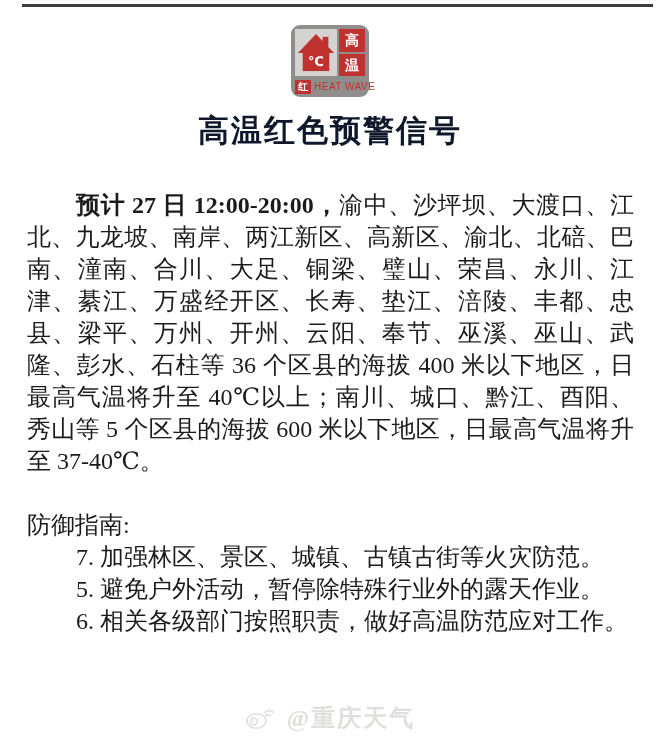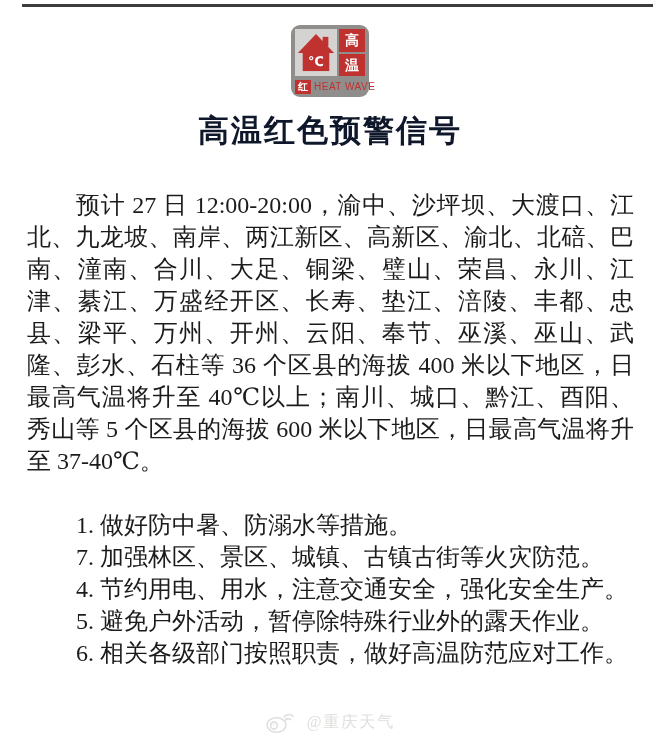--- a/index.html
+++ b/index.html
@@ -48,28 +48,28 @@
   .title{
     margin-top:14px;text-align:center;
     font-size:31px;line-height:40px;font-weight:bold;letter-spacing:2px;color:#0f172a;
   }
   .para{
     margin:38px 26px 0 27px;
     font-size:24px;line-height:32px;
     text-align:justify;text-justify:inter-character;
     text-indent:49px;
   }
-  .para .lead{font-weight:normal;}
+  .para .lead{font-weight:bold;}
   .guide{margin:32px 26px 0 27px;font-size:24px;line-height:32px;}
   .guide-item{text-indent:49px;text-align:justify;text-justify:inter-character;}
   
   .watermark{
     position:absolute;left:0;right:0;bottom:7px;
     display:flex;align-items:center;justify-content:center;gap:12px;
-    color:var(--watermark);font-size:16px;letter-spacing:2px;
+    color:var(--watermark);font-size:24px;letter-spacing:2px;font-weight:bold;
   }
   .weibo-icon{flex:0 0 auto;}
 </style>
 </head>
 <body>
 
 <div class="top-line"></div>
 
 <div class="badge">
   <div class="badge-top">
@@ -90,23 +90,22 @@
     <span class="red-label">红</span>
     <span class="heatwave">HEAT WAVE</span>
   </div>
 </div>
 
 <div class="title">高温红色预警信号</div>
 
 <p class="para"><span class="lead">预计 27 日 12:00-20:00，</span><span>渝中、沙坪坝、大渡口、江北、九龙坡、南岸、两江新区、高新区、渝北、北碚、巴南、潼南、合川、大足、铜梁、璧山、荣昌、永川、江津、綦江、万盛经开区、长寿、垫江、涪陵、丰都、忠县、梁平、万州、开州、云阳、奉节、巫溪、巫山、武隆、彭水、石柱等 36 个区县的海拔 400 米以下地区，日最高气温将升至 40℃以上；南川、城口、黔江、酉阳、秀山等 5 个区县的海拔 600 米以下地区，日最高气温将升至 37-40℃。</span></p>
 
 <div class="guide">
-  <div class="guide-item">1. 做好防中暑、防溺水等措施。</div>
+  <div class="guide-heading">防御指南:</div>
   <div class="guide-item">7. 加强林区、景区、城镇、古镇古街等火灾防范。</div>
-  <div class="guide-item">4. 节约用电、用水，注意交通安全，强化安全生产。</div>
   <div class="guide-item">5. 避免户外活动，暂停除特殊行业外的露天作业。</div>
   <div class="guide-item">6. 相关各级部门按照职责，做好高温防范应对工作。</div>
 </div>
 
 <div class="watermark">
   <svg class="weibo-icon" width="30" height="24" viewBox="0 0 30 24" fill="none" stroke="#e0dfdd" stroke-width="1.6">
     <ellipse cx="11.5" cy="15" rx="9.5" ry="7.2"></ellipse>
     <circle cx="9" cy="15.5" r="3.4"></circle>
     <circle cx="8.6" cy="15" r="0.8" fill="#e0dfdd" stroke="none"></circle>
     <path d="M19 7.5 C 21 3.5, 26.5 3.5, 28.5 7"></path>

